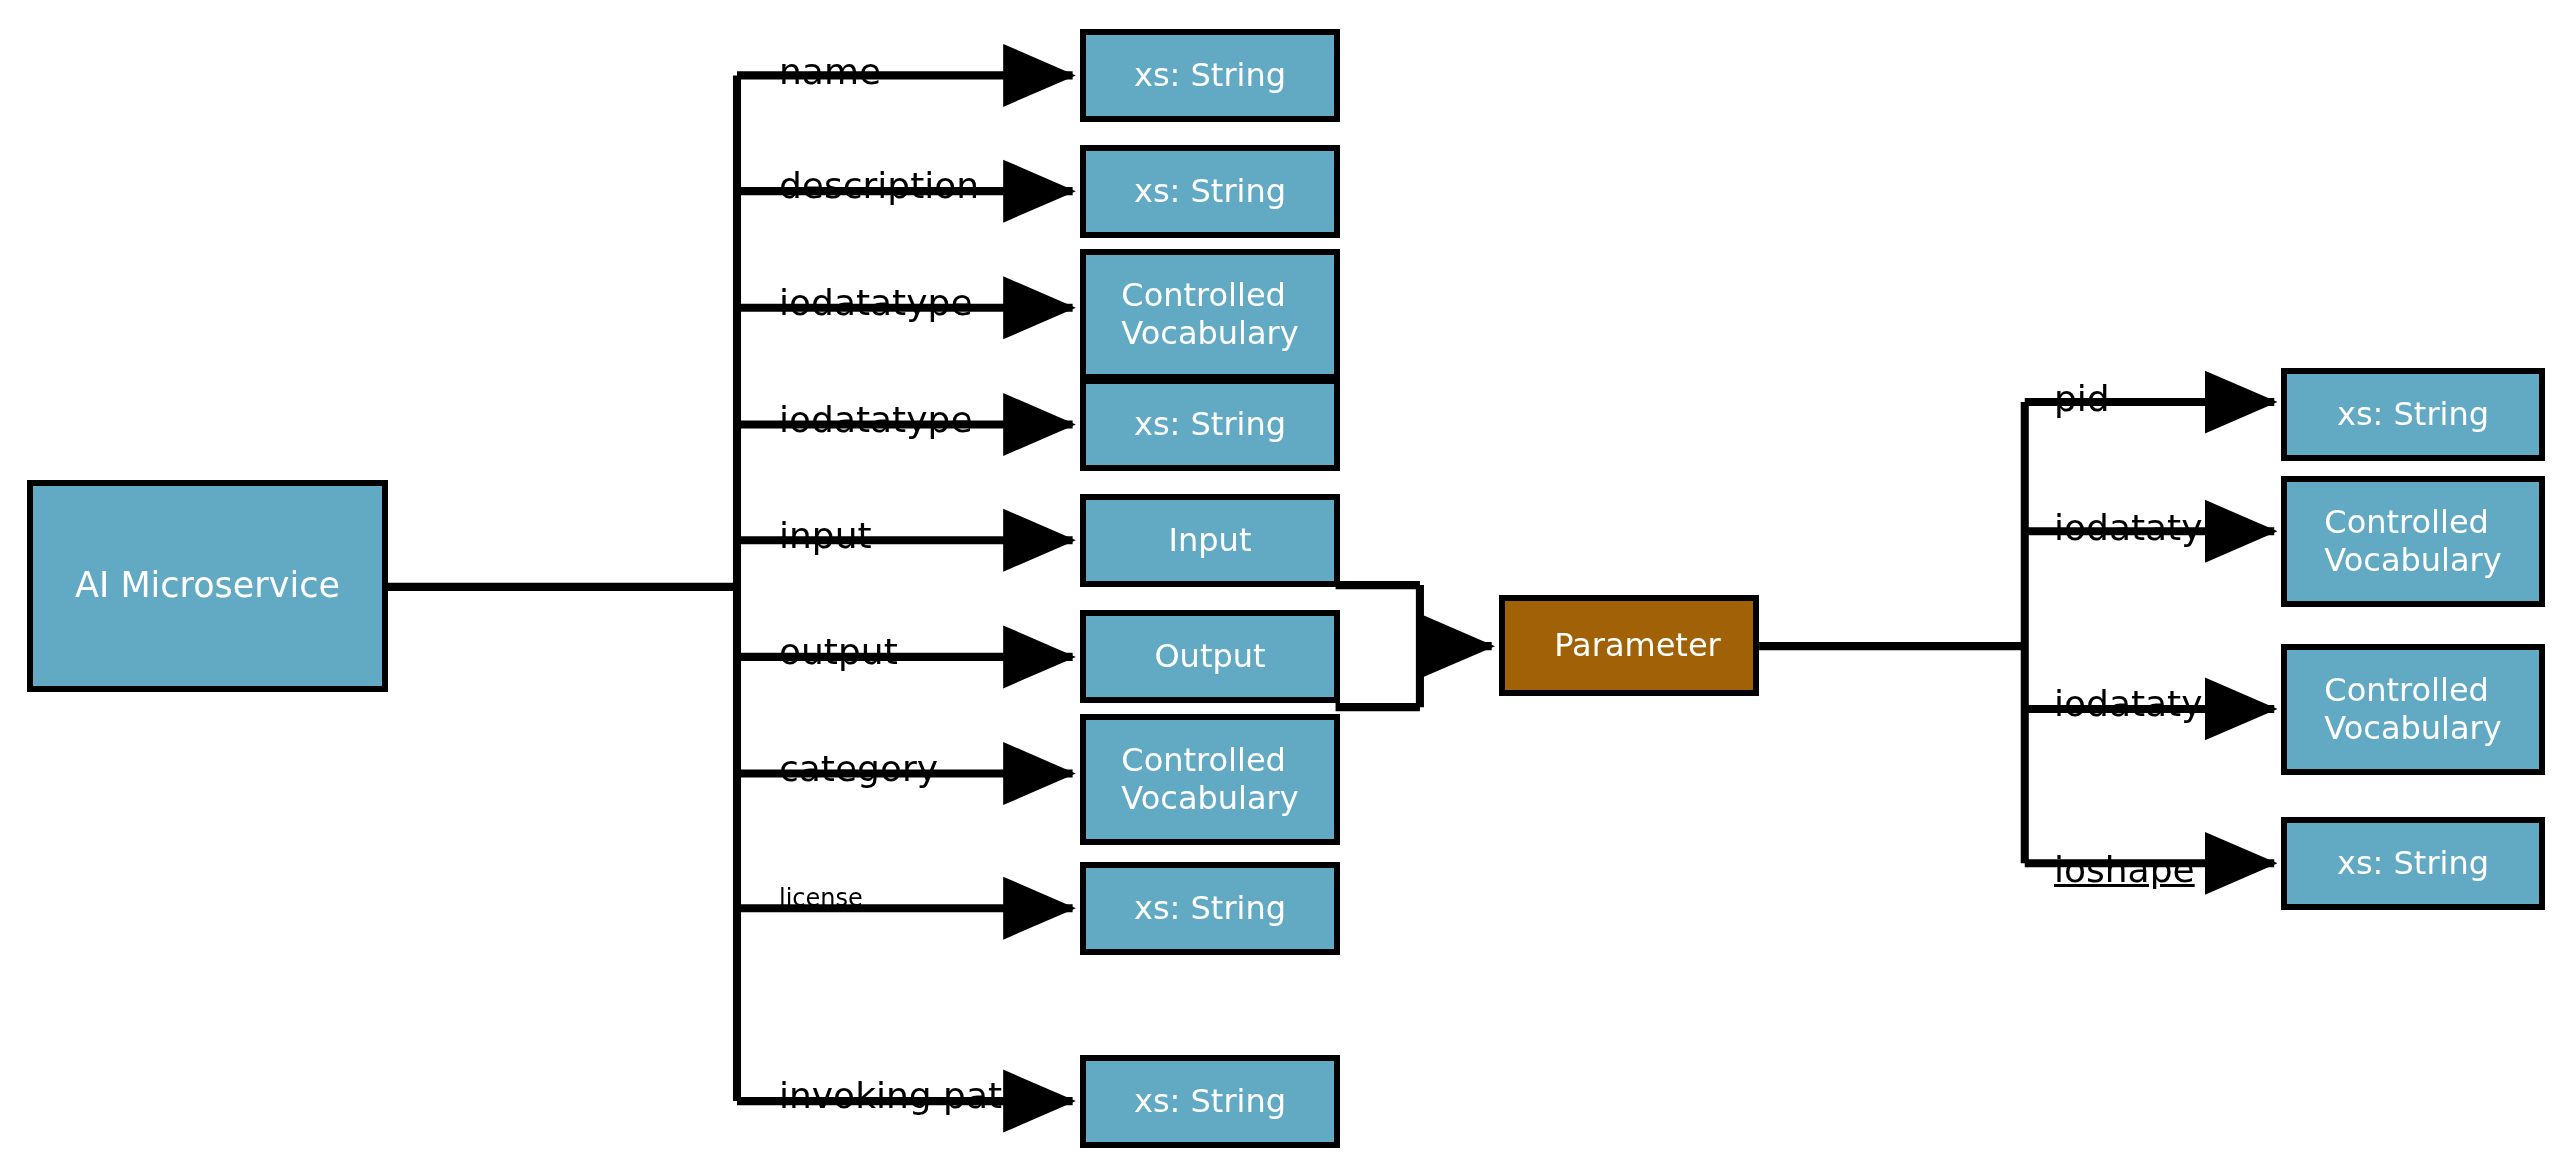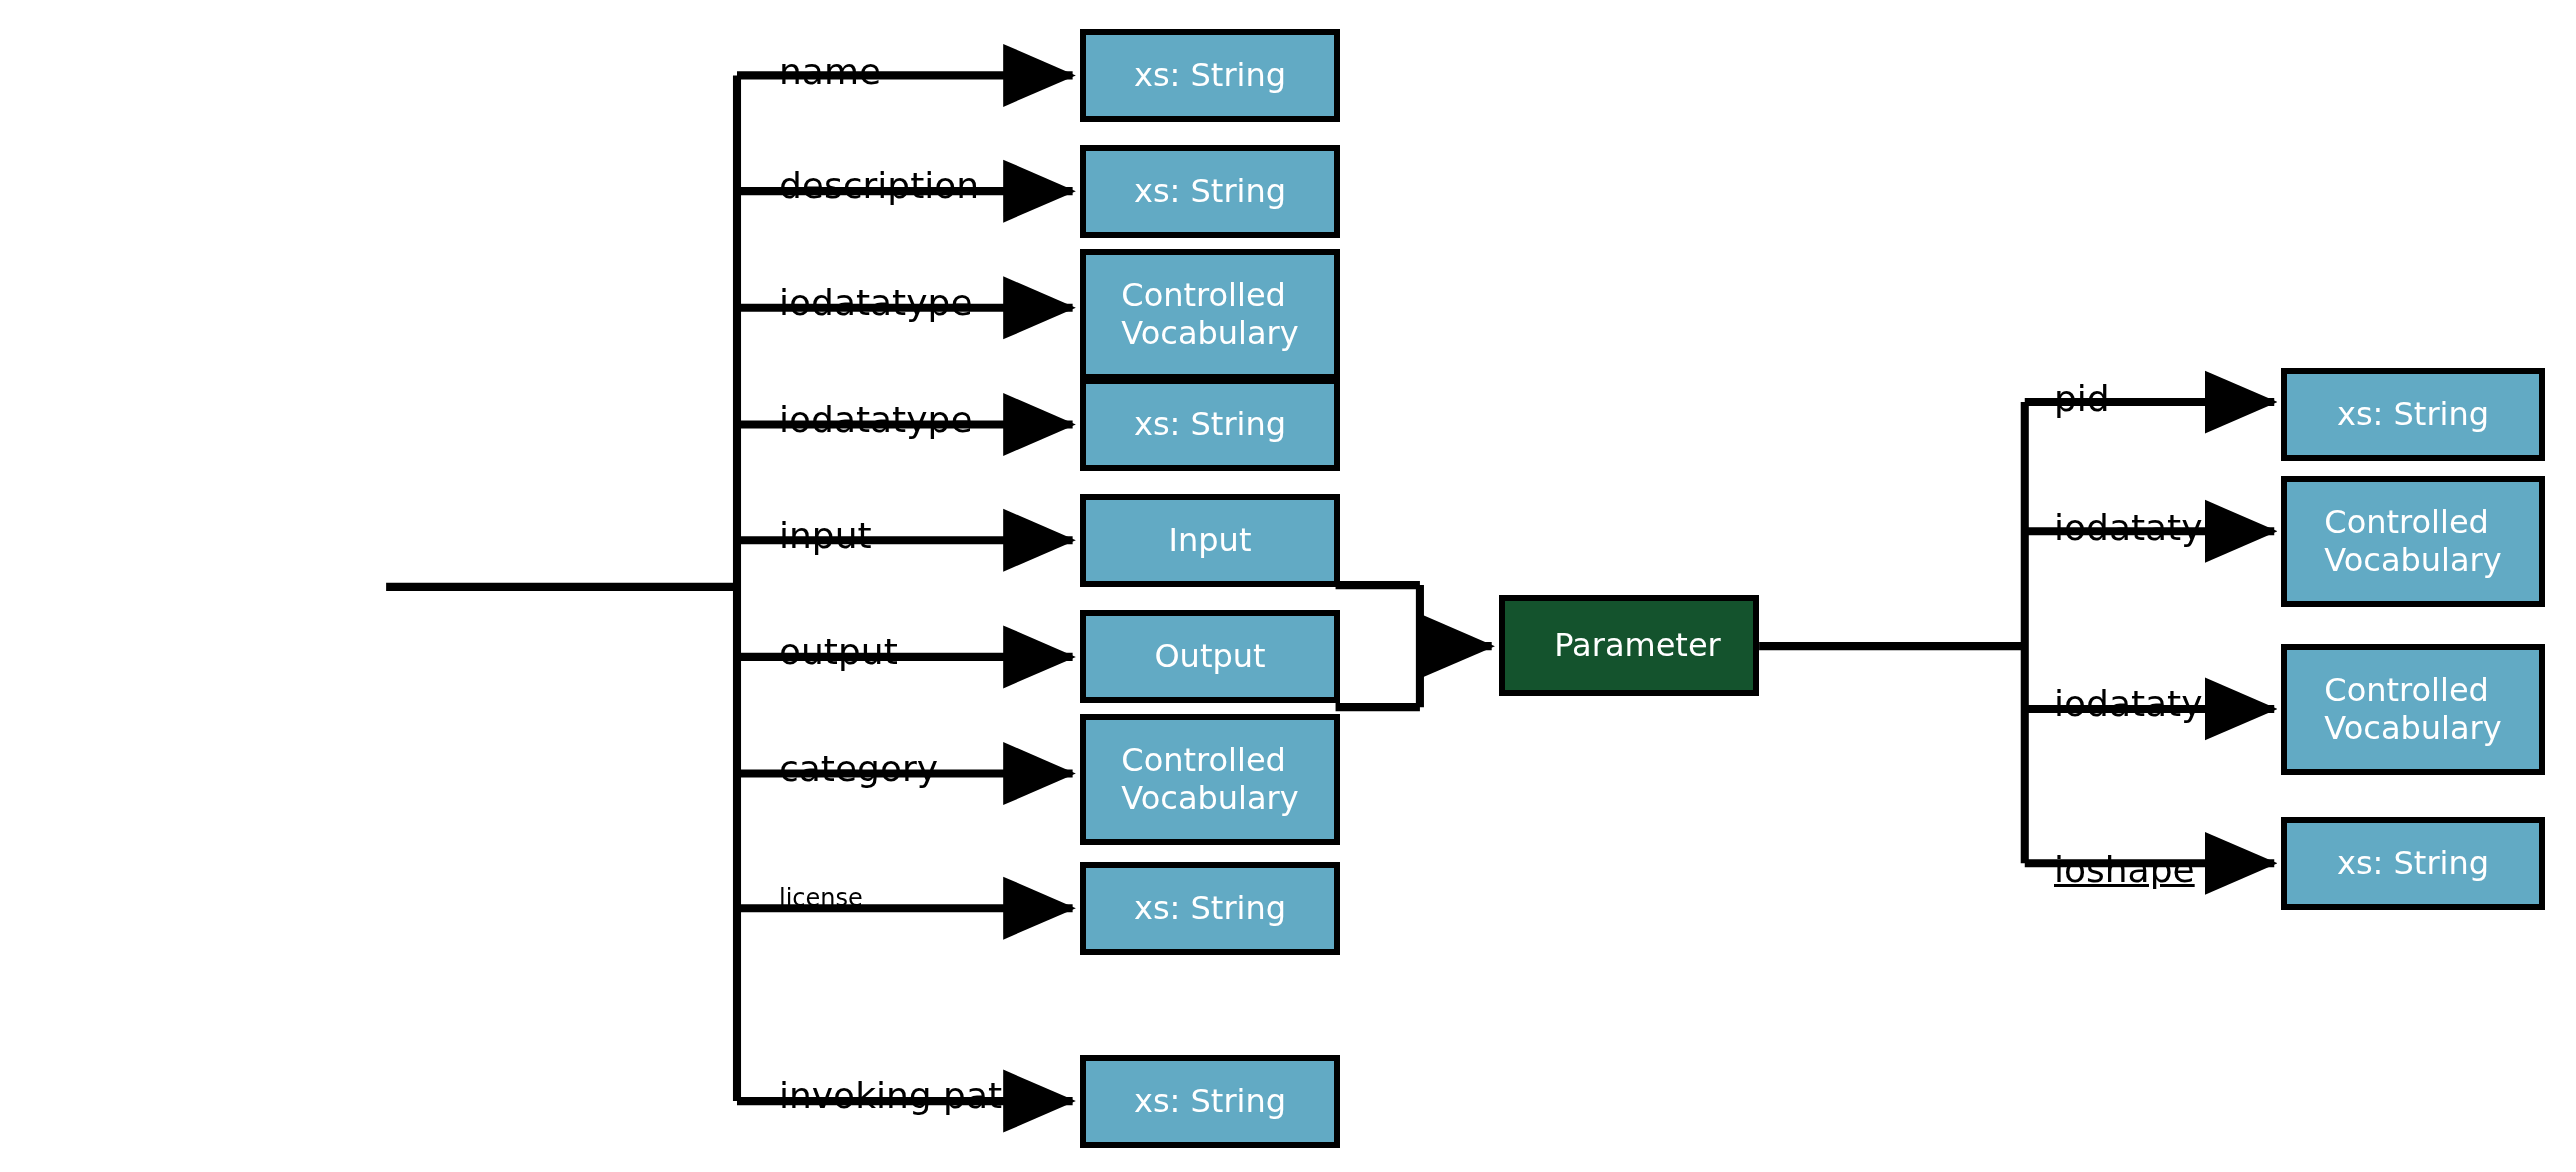--- a/index.html
+++ b/index.html
@@ -92,20 +92,21 @@
     </g>
 
     <g stroke="#000000" stroke-width="9" fill="none">
       <line x1="2256" y1="448" x2="2534" y2="448" marker-end="url(#arrowhead)"></line>
       <line x1="2256" y1="592" x2="2534" y2="592" marker-end="url(#arrowhead)"></line>
       <line x1="2256" y1="790" x2="2534" y2="790" marker-end="url(#arrowhead)"></line>
       <line x1="2256" y1="962" x2="2534" y2="962" marker-end="url(#arrowhead)"></line>
     </g>
   </svg>
 
+  <div class="node-box" style="left:27px; top:480px; width:361px; height:212px; background:#62aac4; font-size:35px;">AI Microservice</div>
 
   <div class="node-box" style="left:1080px; top:29px; width:260px; height:93px; background:#62aac4; font-size:32px;">xs: String</div>
 
   <div class="node-box" style="left:1080px; top:145px; width:260px; height:93px; background:#62aac4; font-size:32px;">xs: String</div>
 
   <div class="node-box" style="left:1080px; top:249px; width:260px; height:131px; background:#62aac4; font-size:32px;">Controlled
 Vocabulary</div>
 
   <div class="node-box" style="left:1080px; top:378px; width:260px; height:93px; background:#62aac4; font-size:32px;">xs: String</div>
 
@@ -113,21 +114,21 @@
 
   <div class="node-box" style="left:1080px; top:610px; width:260px; height:93px; background:#62aac4; font-size:32px;">Output</div>
 
   <div class="node-box" style="left:1080px; top:714px; width:260px; height:131px; background:#62aac4; font-size:32px;">Controlled
 Vocabulary</div>
 
   <div class="node-box" style="left:1080px; top:862px; width:260px; height:93px; background:#62aac4; font-size:32px;">xs: String</div>
 
   <div class="node-box" style="left:1080px; top:1055px; width:260px; height:93px; background:#62aac4; font-size:32px;">xs: String</div>
 
-  <div class="node-box" style="left:1499px; top:595px; width:260px; height:101px; background:#14532d; font-size:32px;padding-left:17px;">Parameter</div>
+  <div class="node-box" style="left:1499px; top:595px; width:260px; height:101px; background:#a16207; font-size:32px;padding-left:17px;">Parameter</div>
 
   <div class="node-box" style="left:2281px; top:368px; width:264px; height:93px; background:#62aac4; font-size:32px;">xs: String</div>
 
   <div class="node-box" style="left:2281px; top:476px; width:264px; height:131px; background:#62aac4; font-size:32px;">Controlled
 Vocabulary</div>
 
   <div class="node-box" style="left:2281px; top:644px; width:264px; height:131px; background:#62aac4; font-size:32px;">Controlled
 Vocabulary</div>
 
   <div class="node-box" style="left:2281px; top:817px; width:264px; height:93px; background:#62aac4; font-size:32px;">xs: String</div>

